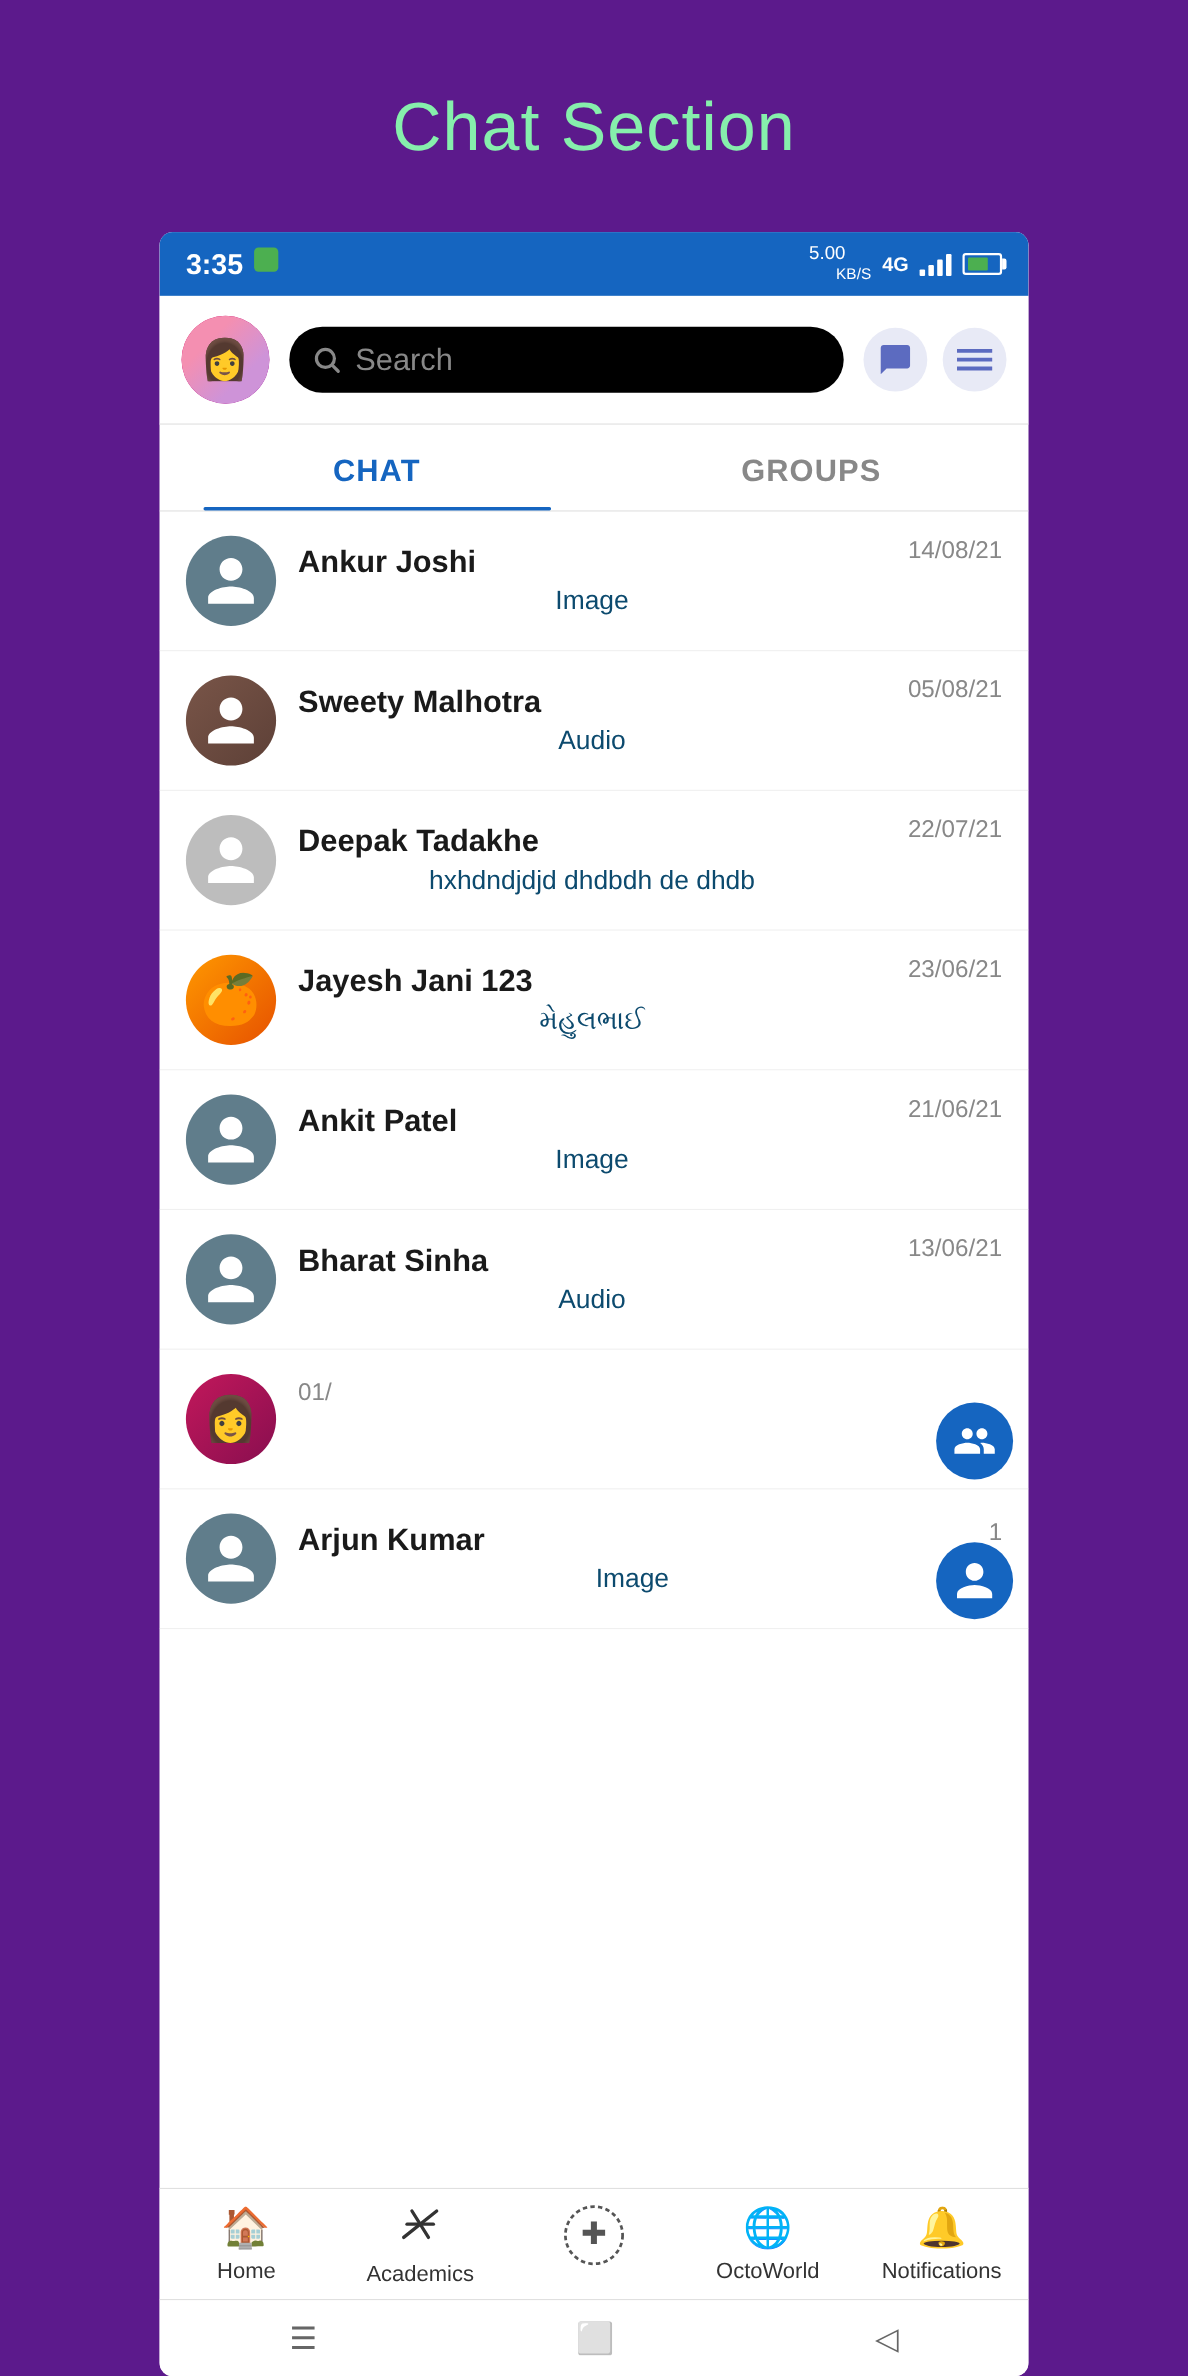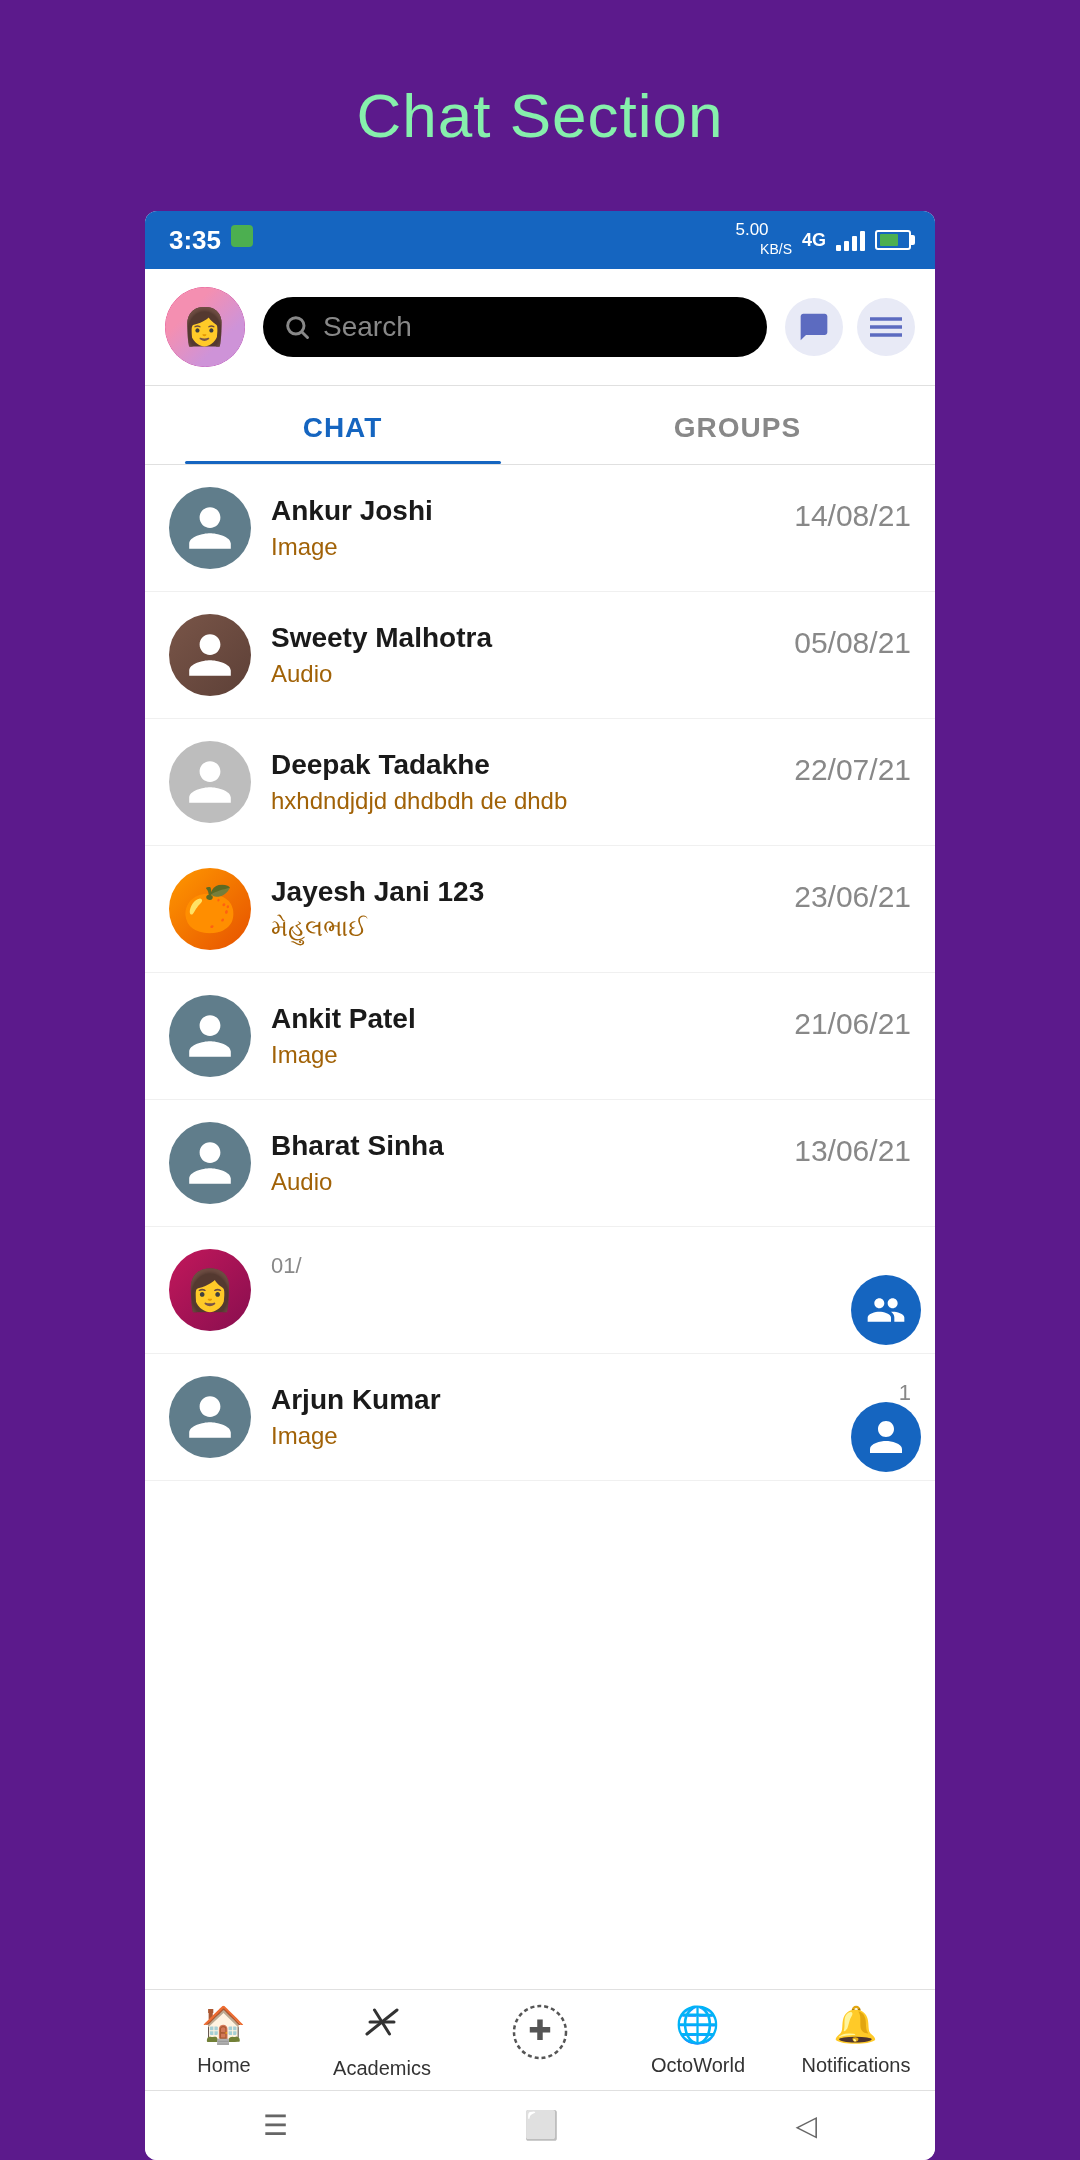--- a/index.html
+++ b/index.html
@@ -251,28 +251,29 @@
 
     .chat-name {
       font-size: 28px;
       font-weight: 700;
       color: #1a1a1a;
       margin-bottom: 6px;
     }
 
     .chat-preview {
       font-size: 24px;
-      color: #a16207;
+      color: #0c4a6e;
+      text-align: center;
     }
 
     .chat-time {
-      font-size: 30px;
+      font-size: 22px;
       color: #888;
       align-self: flex-start;
-      margin-top: 12px;
+      margin-top: 0;
     }
 
     .float-btn {
       position: absolute;
       right: 24px;
       bottom: 10px;
       width: 70px;
       height: 70px;
       border-radius: 50%;
       background: #1565c0;

